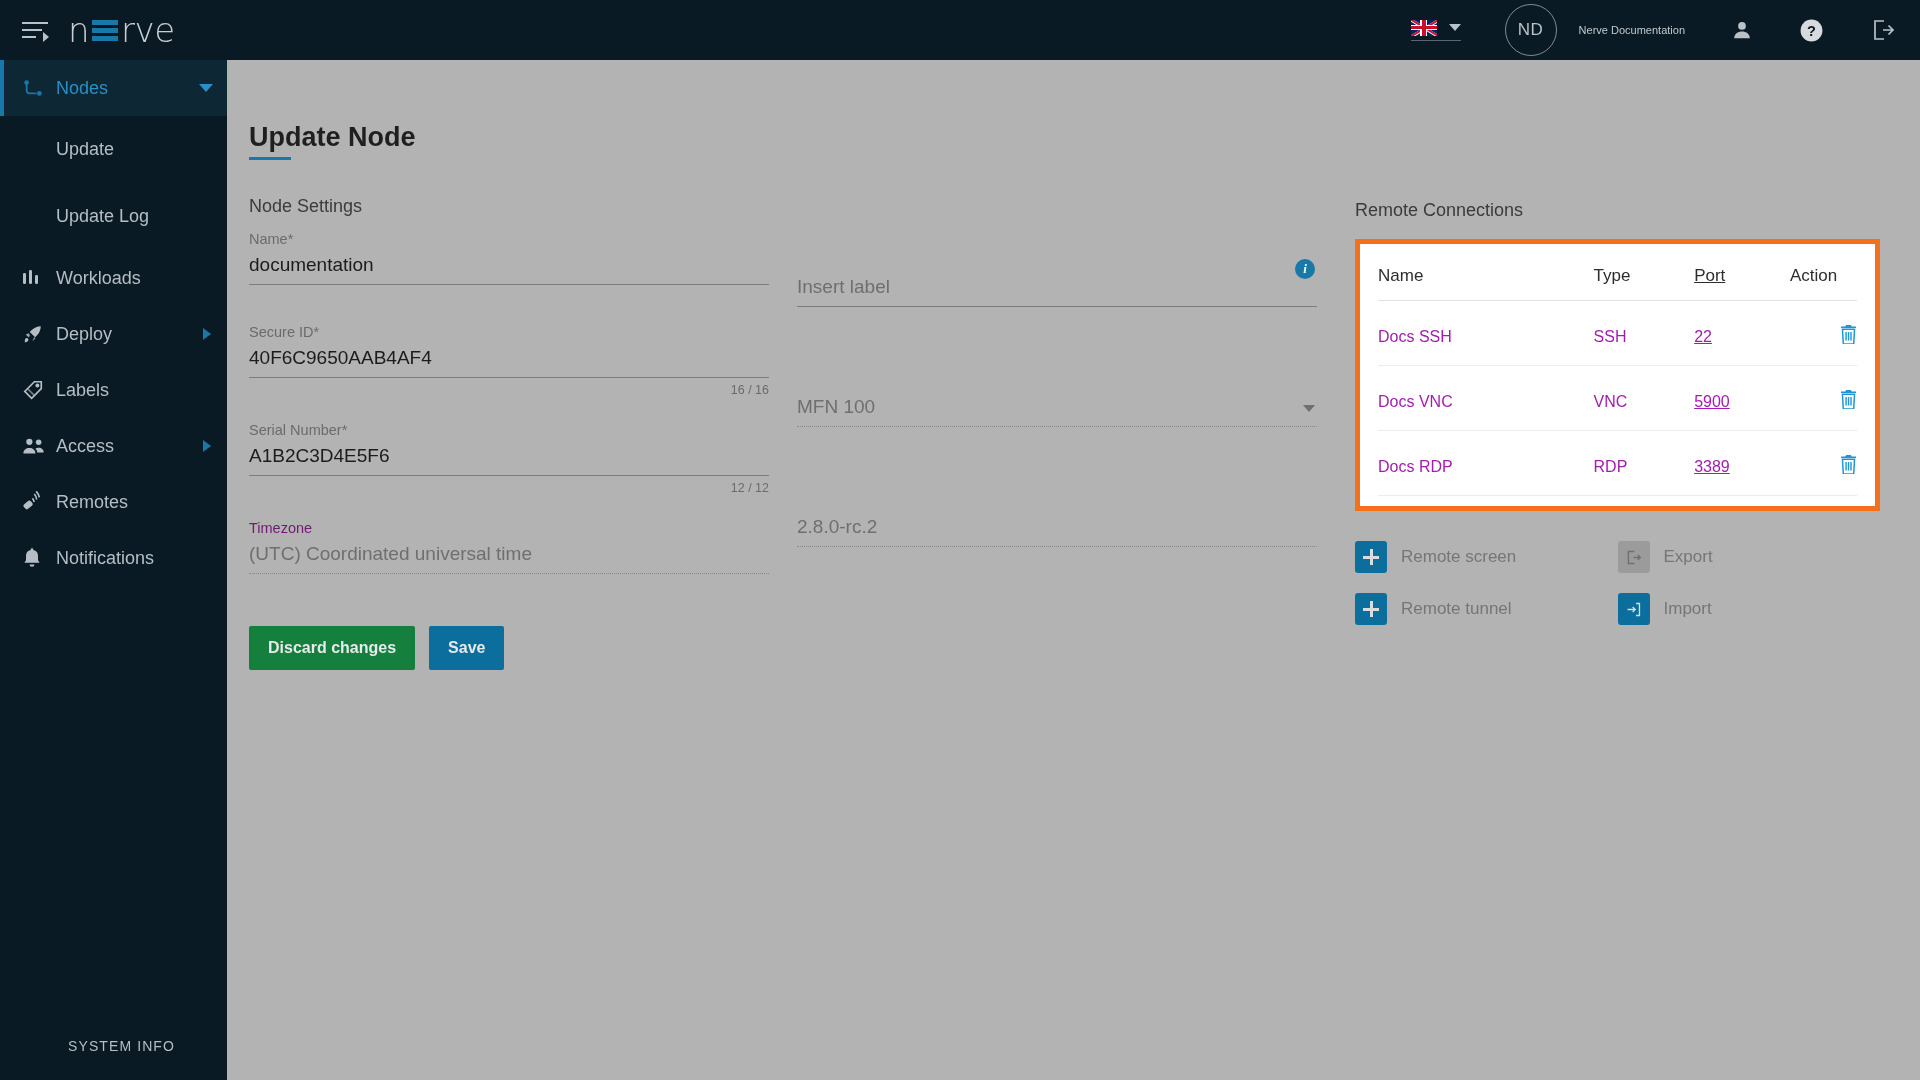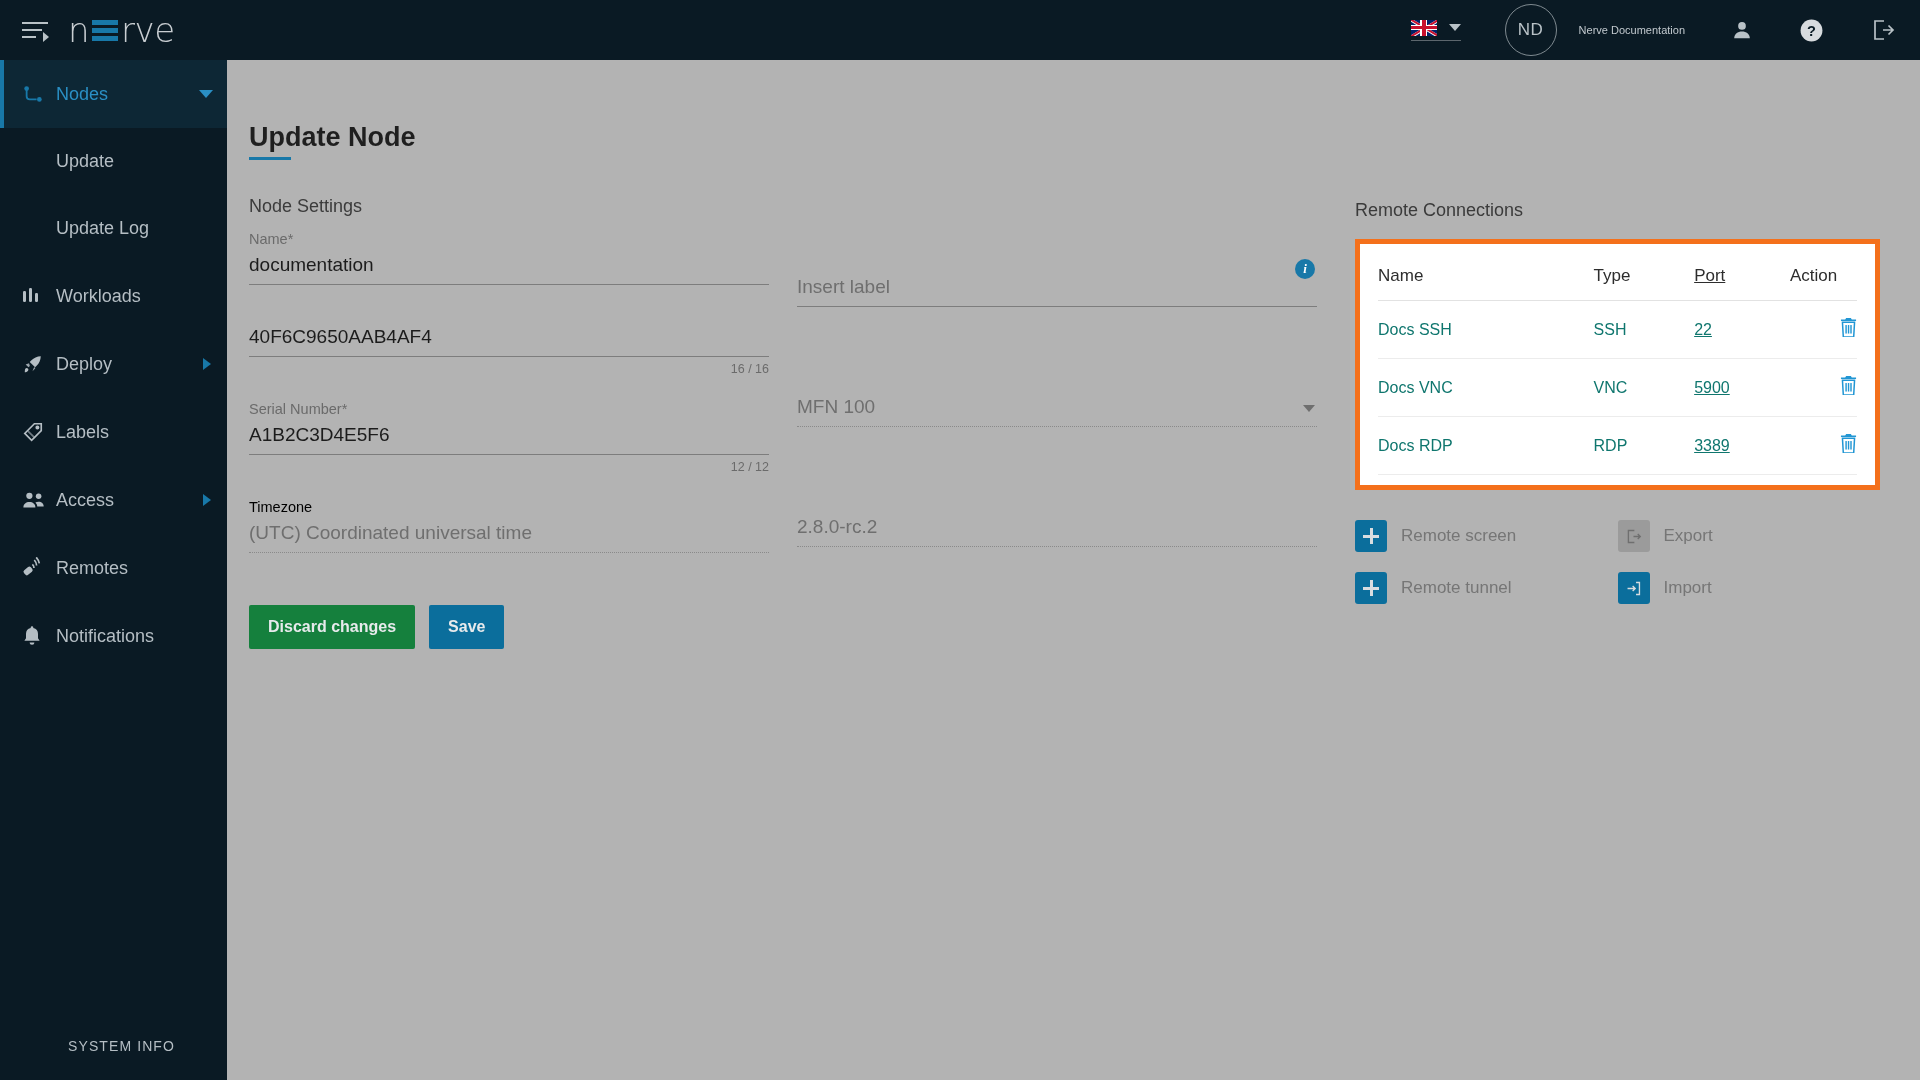--- a/index.html
+++ b/index.html
@@ -67,21 +67,21 @@
   
   .body { flex: 1 1 auto; display: flex; min-height: 0; }
 
   
   .sidebar {
     width: 227px; flex: 0 0 227px; background: #0a1a24;
     display: flex; flex-direction: column; position: relative;
   }
   .nav { padding-top: 0; }
   .nav-item {
-    display: flex; align-items: center; height: 68px;
+    display: flex; align-items: center; height: 56px;
     padding-left: 22px; color: #b5bec4; font-size: 18px; cursor: pointer; position: relative;
   }
   .nav-item .ico { width: 34px; flex: 0 0 34px; display: flex; align-items: center; }
   .nav-item.active { background: #0d2735; color: #2a8fc4; border-left: 4px solid #1878a8; padding-left: 18px; }
   .nav-item.active .lbl { color: #2a8fc4; }
   .nav-sub {
     display: flex; align-items: center; height: 67px; padding-left: 56px;
     color: #b5bec4; font-size: 18px; cursor: pointer;
   }
   .chev-r { position: absolute; right: 16px; width: 0; height: 0; border-top: 6px solid transparent; border-bottom: 6px solid transparent; border-left: 8px solid #1878a8; }
@@ -103,21 +103,21 @@
   .col.c2 { margin-left: 28px; padding-top: 22px; }
 
   .field { margin-bottom: 12px; position: relative; }
   .field .flabel { font-size: 14.5px; color: #6b6b6b; margin-bottom: 2px; height: 19px; }
   .field .fval {
     font-size: 19px; color: #1c1c1c; padding: 2px 0 7px 0;
     border-bottom: 1px solid #7d7d7d; min-height: 33px;
   }
   .field .fval.ph { color: #6f6f6f; }
   .field.disabled .fval { border-bottom: 1px dotted #8a8a8a; color: #6f6f6f; }
-  .field.disabled .flabel { color: #000000; }
+  .field.disabled .flabel { color: #701a75; }
   .counter { text-align: right; font-size: 12.5px; color: #6b6b6b; padding-top: 5px; }
   .gap28 { height: 27px; }
   .gap14 { height: 13px; }
 
   .info-badge {
     position: absolute; right: 2px; top: 6px; width: 20px; height: 20px; border-radius: 50%;
     background: #1878a8; color: #fff; font-size: 13px; font-weight: 700; font-style: italic;
     display: flex; align-items: center; justify-content: center; cursor: pointer; font-family: "Liberation Serif", serif;
   }
   .sel-caret { position: absolute; right: 2px; top: 32px; width: 0; height: 0;
@@ -127,21 +127,21 @@
   .btn { border: none; cursor: pointer; font-size: 16px; font-weight: 700; color: #e7eaec;
     padding: 13px 19px; border-radius: 2px; font-family: "Liberation Sans", sans-serif; }
   .btn.dark { background: #15803d; }
   .btn.blue { background: #0b6e9c; }
 
   
   .rc-title { font-size: 18px; color: #3b3b3b; margin-bottom: 18px; }
   .rc-box { border: 5px solid #f4701b; background: #fff; padding: 8px 18px 10px 18px; }
   table.rc { width: 100%; border-collapse: collapse; }
   table.rc th { text-align: left; font-size: 17px; font-weight: 400; color: #2d2d2d; padding: 14px 0 14px 0; border-bottom: 1px solid #e2e2e2; }
-  table.rc td { font-size: 16px; color: #0f766e; padding: 17px 0 17px 0; border-bottom: 1px solid #ececec; }
+  table.rc td { font-size: 16px; color: #a21caf; padding: 24px 0 17px 0; border-bottom: 1px solid #ececec; }
   table.rc tr:last-child td { border-bottom: 1px solid #ececec; }
   .c-name { width: 45%; }
   .c-type { width: 21%; }
   .c-port { width: 20%; text-decoration: underline; }
   .c-act { width: 14%; text-align: right; }
   td.c-act { text-align: right; }
   th.c-act { text-align: right; }
   .trash { cursor: pointer; display: inline-block; }
 
   .rc-actions { display: flex; flex-wrap: wrap; margin-top: 30px; }
@@ -324,20 +324,21 @@
           <div class="col c1">
 
             <div class="field">
               <div class="flabel">Name*</div>
               <div class="fval">documentation</div>
             </div>
 
             <div class="gap28"></div>
 
             <div class="field">
+              <div class="flabel">Secure ID*</div>
               <div class="fval">40F6C9650AAB4AF4</div>
               <div class="counter">16 / 16</div>
             </div>
 
             <div class="gap14"></div>
 
             <div class="field">
               <div class="flabel">Serial Number*</div>
               <div class="fval">A1B2C3D4E5F6</div>
               <div class="counter">12 / 12</div>

